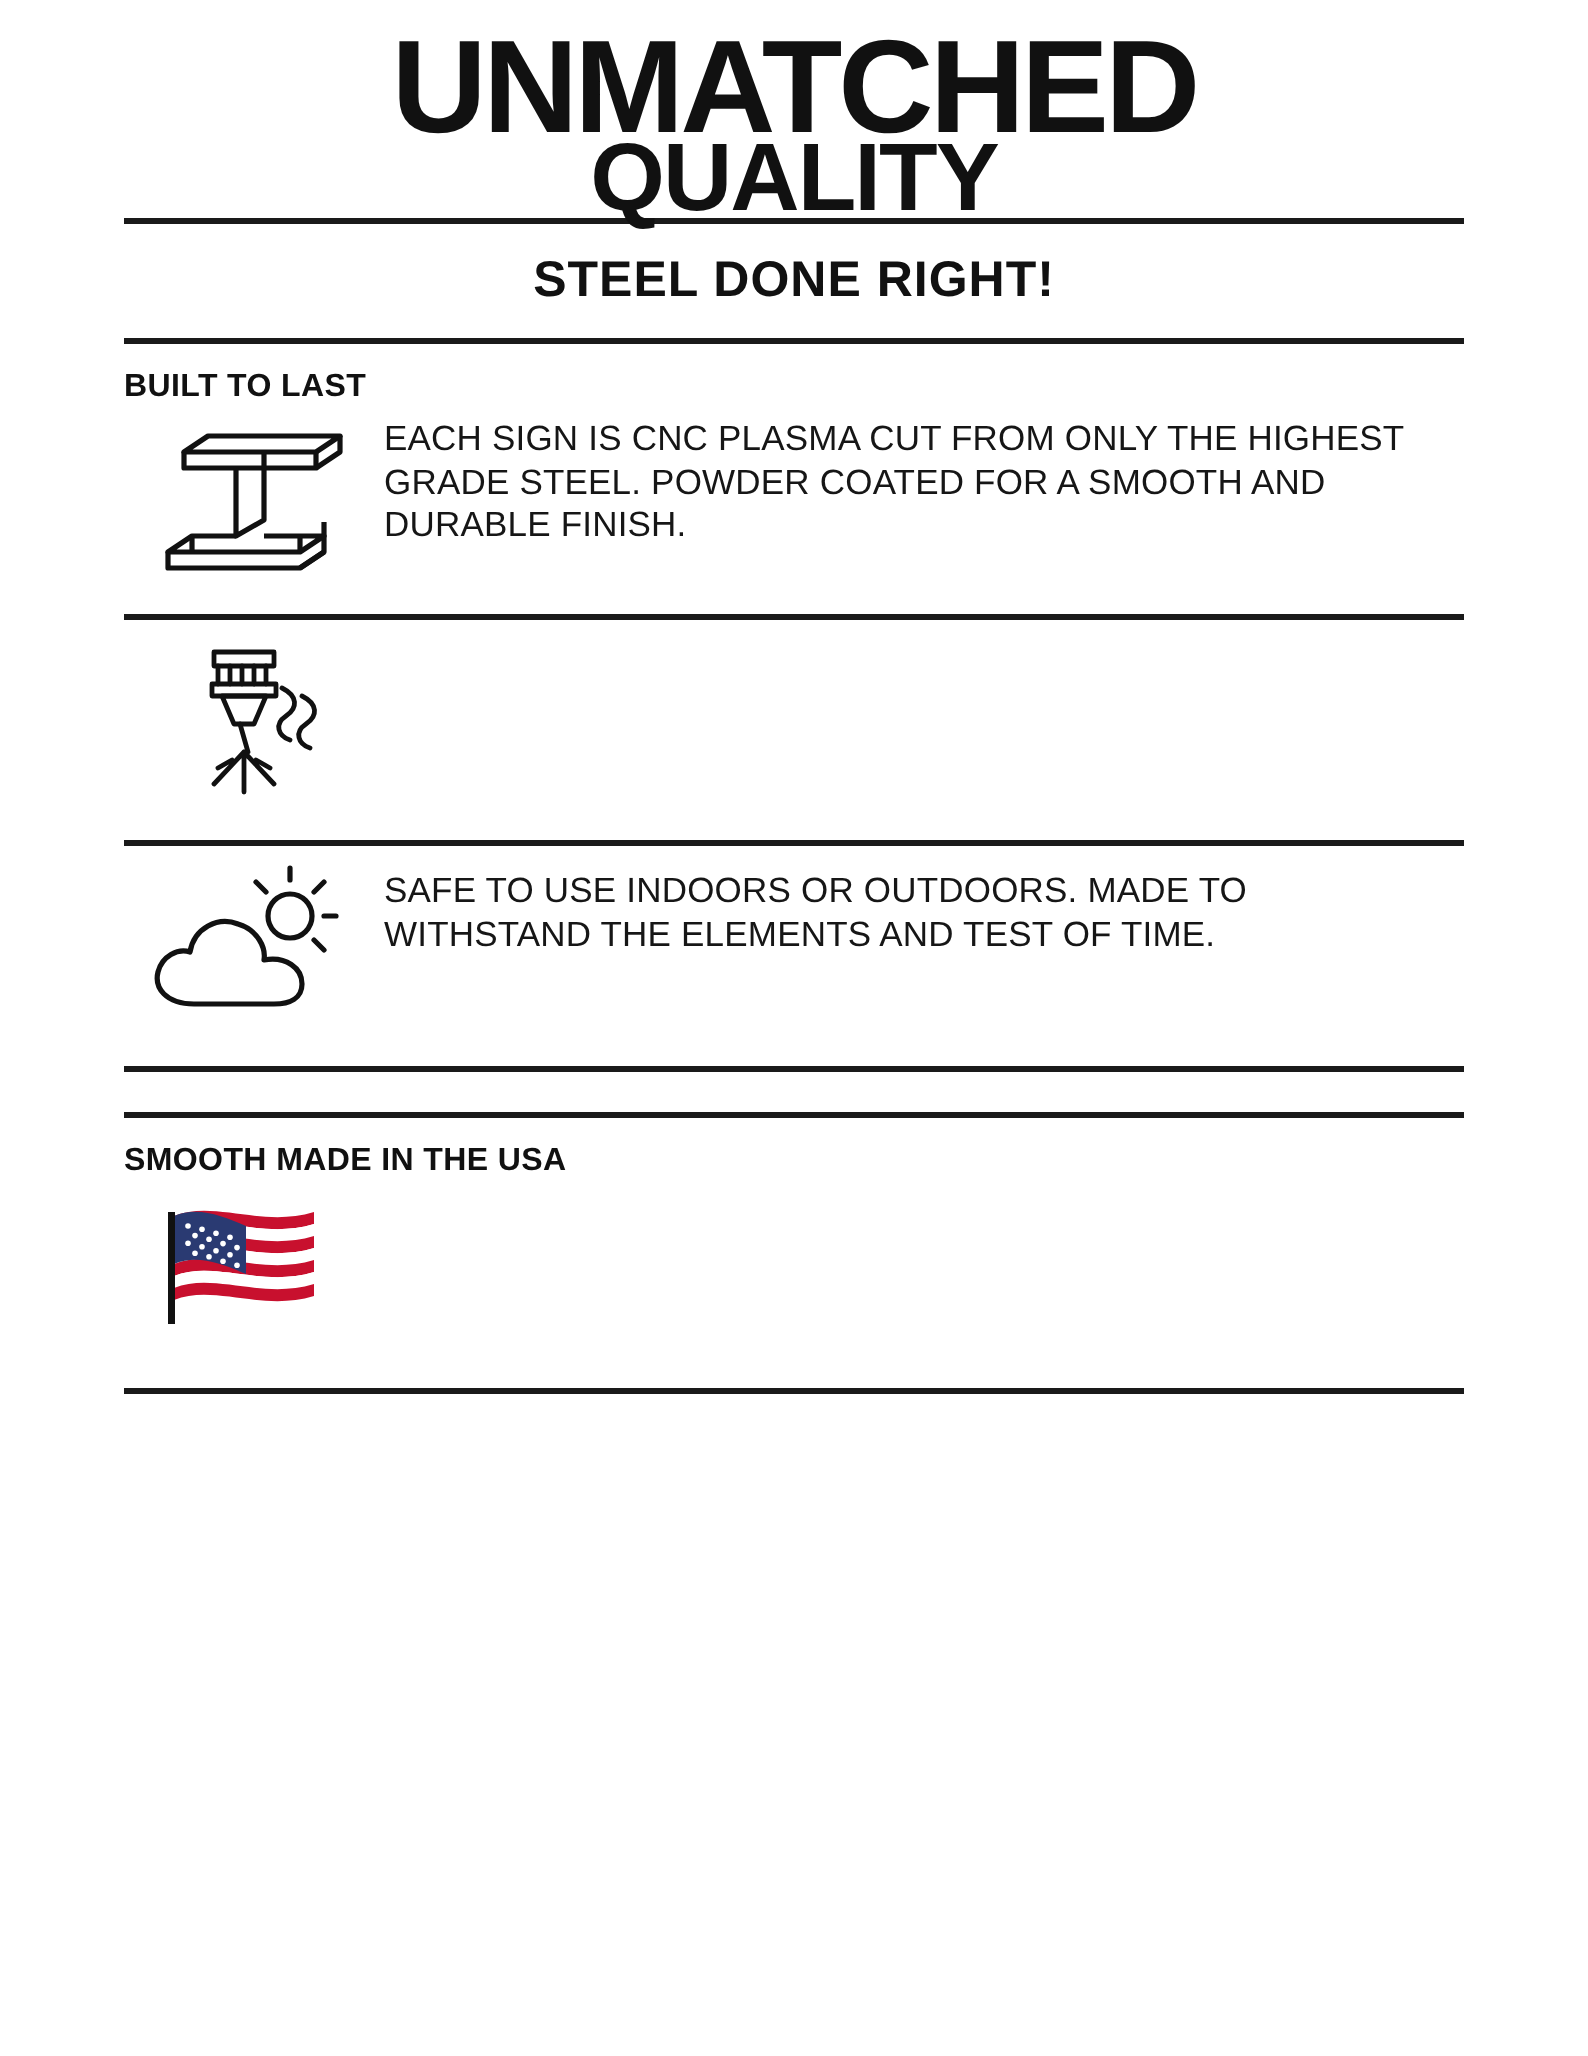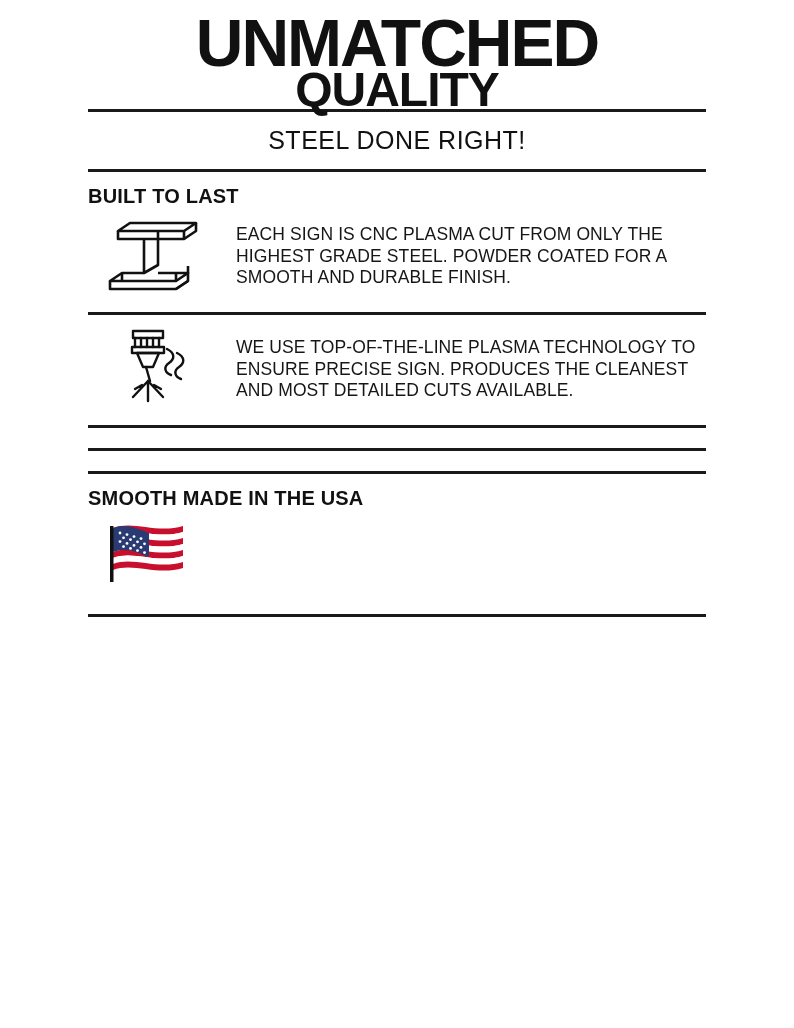--- a/index.html
+++ b/index.html
@@ -12,21 +12,21 @@
     height: 1028px;
     font-family: "Liberation Sans", sans-serif;
     color: #111111;
     overflow: hidden;
   }
   .page {
     width: 794px;
     height: 823px;
     position: relative;
     box-sizing: border-box;
-    padding: 0 88px;
+    padding: 0 62px;
   }
 
   
   .headline {
     text-align: center;
     font-weight: 800;
     letter-spacing: -1px;
     line-height: 0.82;
     padding-top: 16px;
   }
@@ -42,41 +42,41 @@
   }
 
   .rule {
     border: 0;
     border-top: 3px solid #1a1a1a;
     margin: 0;
   }
 
   .subhead {
     text-align: center;
-    font-weight: 400;
+    font-weight: 700;
     font-size: 25px;
     letter-spacing: 0.5px;
     padding: 14px 0 14px 0;
   }
 
   
   .feature {
     padding: 6px 0 10px 0;
   }
   .feature-title {
     font-weight: 800;
-    font-size: 20px;
+    font-size: 16px;
     letter-spacing: 0.2px;
     margin: 7px 0 0 0;
     padding-left: 0px;
   }
   .feature-body {
     display: flex;
-    align-items: center;
-    gap: 18px;
+    align-items: flex-start;
+    gap: 0;
     padding-top: 2px;
   }
   .feature-icon {
     width: 130px;
     min-width: 130px;
     height: 88px;
     display: flex;
     align-items: center;
     justify-content: center;
   }
@@ -138,27 +138,36 @@
           <rect x="34" y="8" width="30" height="7"></rect>
           <path d="M36 15 L36 24 M42 15 L42 24 M48 15 L48 24 M54 15 L54 24 M60 15 L60 24"></path>
           <rect x="33" y="24" width="32" height="6"></rect>
           <path d="M38 30 L60 30 L54 44 L44 44 Z"></path>
           <path d="M47 44 L51 58"></path>
           <path d="M49 58 L34 74 M49 58 L49 78 M49 58 L64 74 M43 62 L36 66 M55 62 L62 66"></path>
           <path d="M68 26 C76 30 76 36 70 40 C64 44 66 50 72 52"></path>
           <path d="M78 30 C86 34 86 40 80 44 C74 48 76 54 82 56"></path>
         </svg>
       </div>
-      <div class="feature-text">WE USE TOP-OF-THE-LINE PLASMA TECHNOLOGY TO ENSURE PRECISE SIGN. PRODUCES THE CLEANEST AND MOST DETAILED CUTS AVAILABLE.</div>
-    </div>
-  </div>
-
-  <hr class="rule sep">
-
-  <div class="feature">
+    </div>
+  </div>
+
+  <hr class="rule sep">
+
+  <div class="feature">
+    <div class="feature-body">
+      <div class="feature-icon">
+        <svg width="120" height="86" viewBox="0 0 120 86" fill="none" stroke="#111" stroke-width="2.6" stroke-linecap="round" stroke-linejoin="round">
+          <circle cx="78" cy="26" r="11"></circle>
+          <path d="M78 8 L78 2 M95 26 L101 26 M90 14 L95 9 M90 38 L95 43 M66 14 L61 9"></path>
+          <path d="M30 70 C16 70 10 62 12 54 C14 46 22 42 28 44 C30 32 42 26 52 30 C62 33 66 42 65 48 C76 46 84 52 84 60 C84 67 78 70 70 70 Z"></path>
+        </svg>
+      </div>
+      <div class="feature-text">SAFE TO USE INDOORS OR OUTDOORS.  MADE TO WITHSTAND THE ELEMENTS AND TEST OF TIME.</div>
+    </div>
   </div>
 
   <hr class="rule sep">
 
   <div class="feature">
   </div>
 
   <hr class="rule sep">
 
   <div class="feature">

